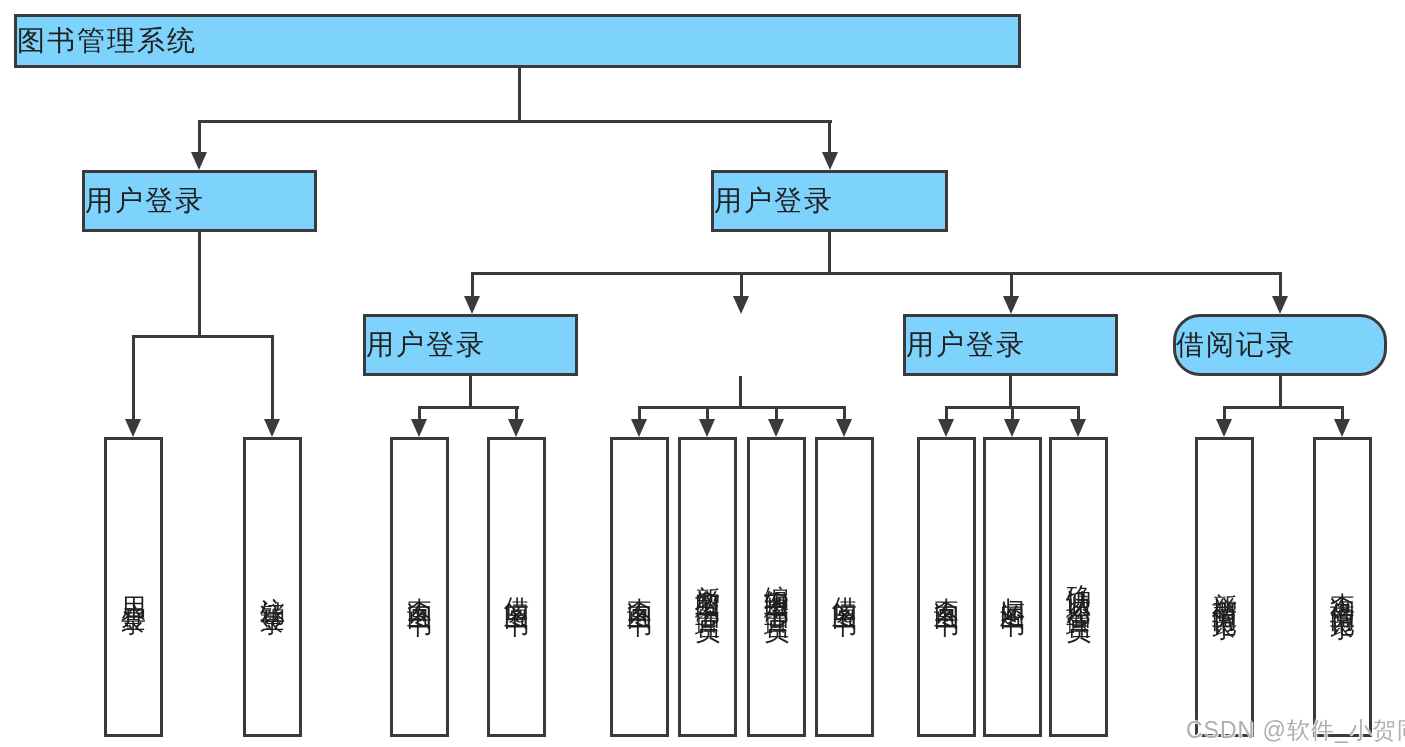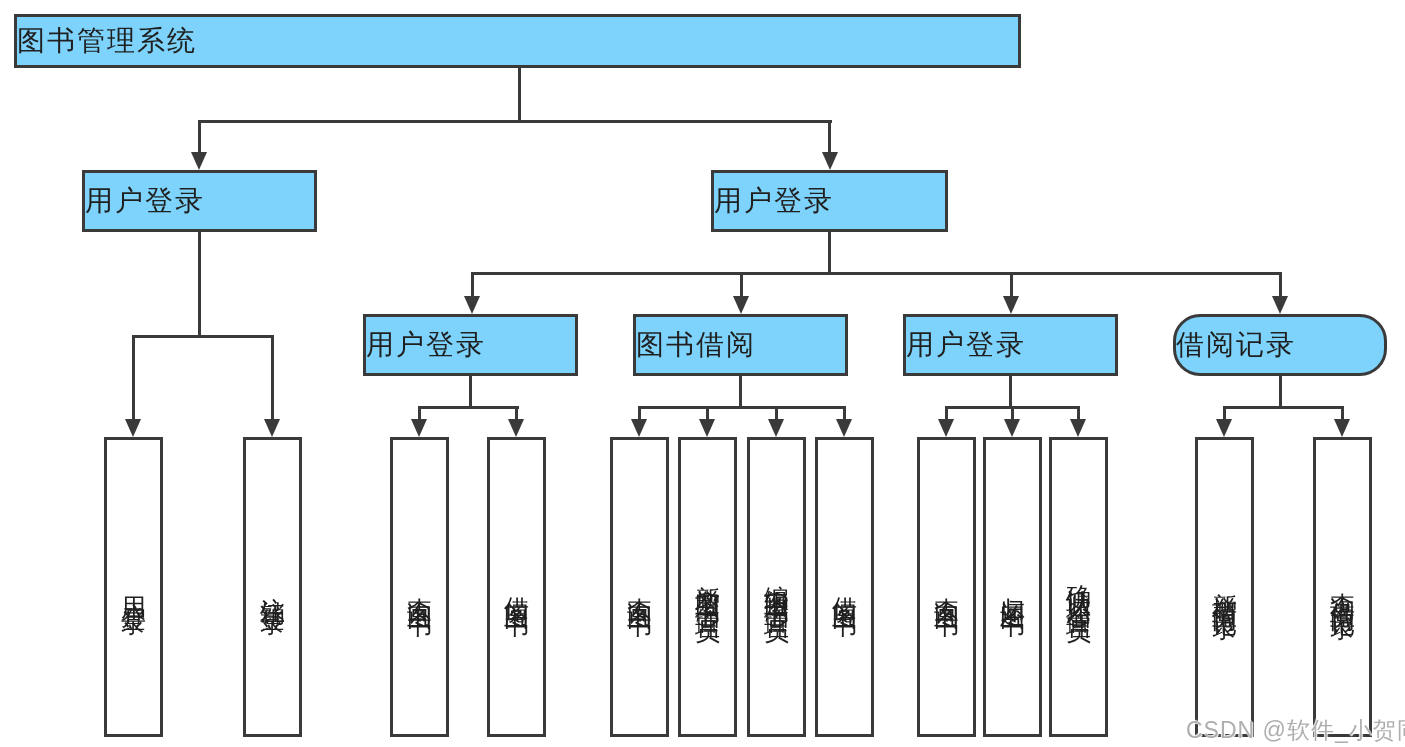--- a/index.html
+++ b/index.html
@@ -73,23 +73,20 @@
   <div class="arrow" style="left:464px;  top:296px;"></div>
   <div class="vline" style="left:740px;  top:272px; height:26px;"></div>
   <div class="arrow" style="left:733px;  top:296px;"></div>
   <div class="vline" style="left:1010px; top:272px; height:26px;"></div>
   <div class="arrow" style="left:1003px; top:296px;"></div>
   <div class="vline" style="left:1279px; top:272px; height:26px;"></div>
   <div class="arrow" style="left:1272px; top:296px;"></div>
 
   <div class="box" style="left:363px;  top:314px; width:215px; height:62px;">
     <span>用户登录</span>
-  </div>
-  <div class="box" style="left:633px;  top:314px; width:215px; height:62px;">
-    <span>图书借阅</span>
   </div>
   <div class="box" style="left:903px;  top:314px; width:215px; height:62px;">
     <span>用户登录</span>
   </div>
   <div class="box" style="left:1173px; top:314px; width:214px; height:62px;border-radius:27px;">
     <span>借阅记录</span>
   </div>
 
   <div class="vline" style="left:469px; top:376px; height:33px;"></div>
   <div class="hline" style="left:418px; top:406px; width:101px;"></div>

